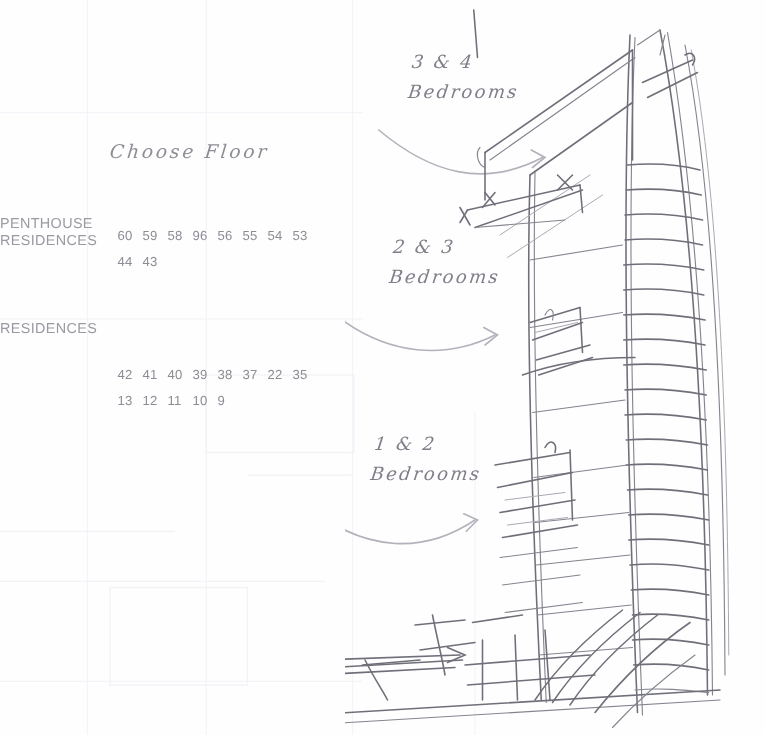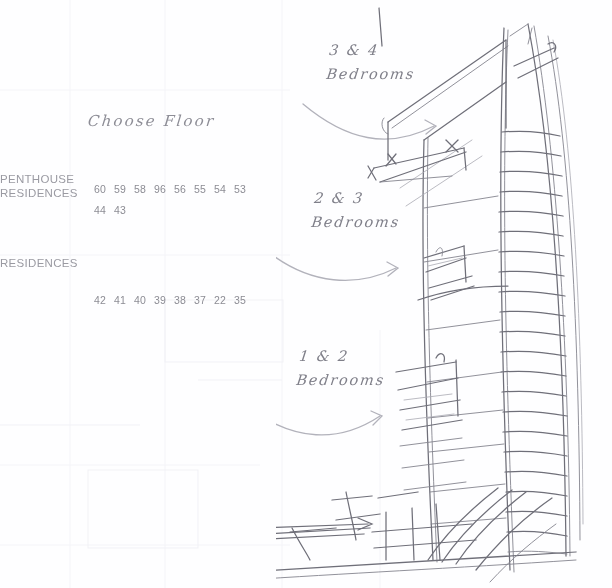--- a/index.html
+++ b/index.html
@@ -170,20 +170,30 @@
       <div class="num-grid" style="top:1px;margin-top:28px;">
         <div class="num-row">
           <div class="num-cell">42</div>
           <div class="num-cell">41</div>
           <div class="num-cell">40</div>
           <div class="num-cell">39</div>
           <div class="num-cell">38</div>
           <div class="num-cell">37</div>
           <div class="num-cell">22</div>
           <div class="num-cell">35</div>
+        </div>
+        <div class="num-row">
+          <div class="num-cell">13</div>
+          <div class="num-cell">12</div>
+          <div class="num-cell">11</div>
+          <div class="num-cell">10</div>
+          <div class="num-cell">9</div>
+          <div class="num-cell blank"></div>
+          <div class="num-cell blank"></div>
+          <div class="num-cell blank"></div>
         </div>
       </div>
     </div>
   </div>
 
   <div class="sketch">
 
     
     <div class="annot a1">
       <span>3 &amp; 4</span>

